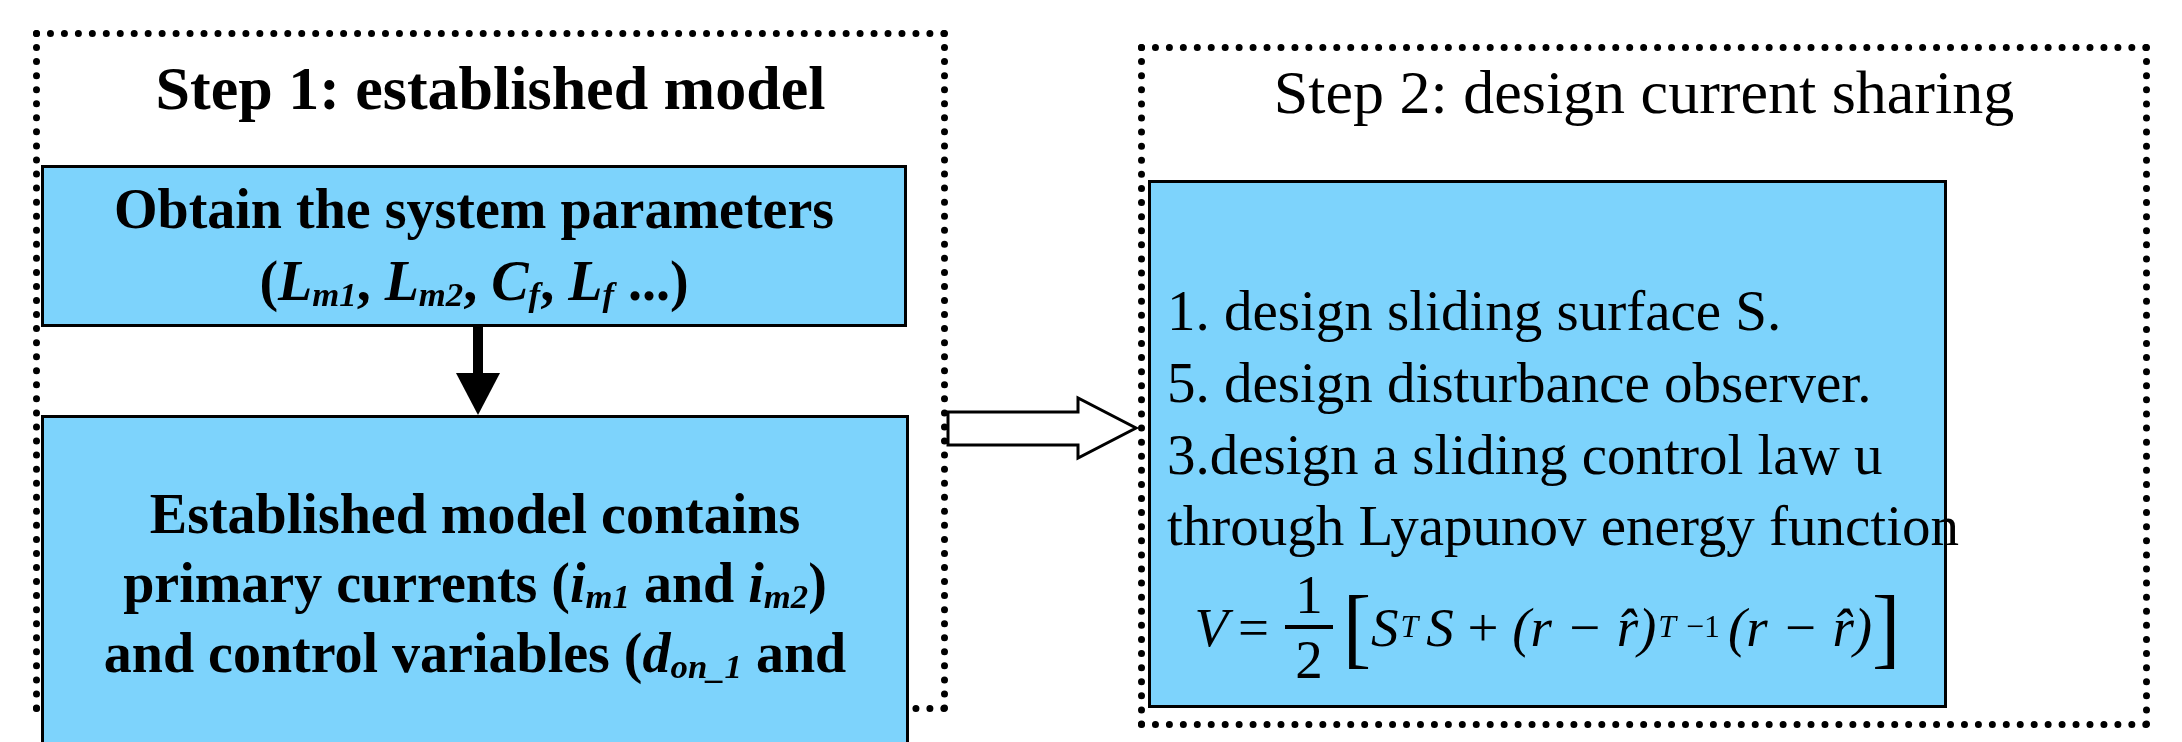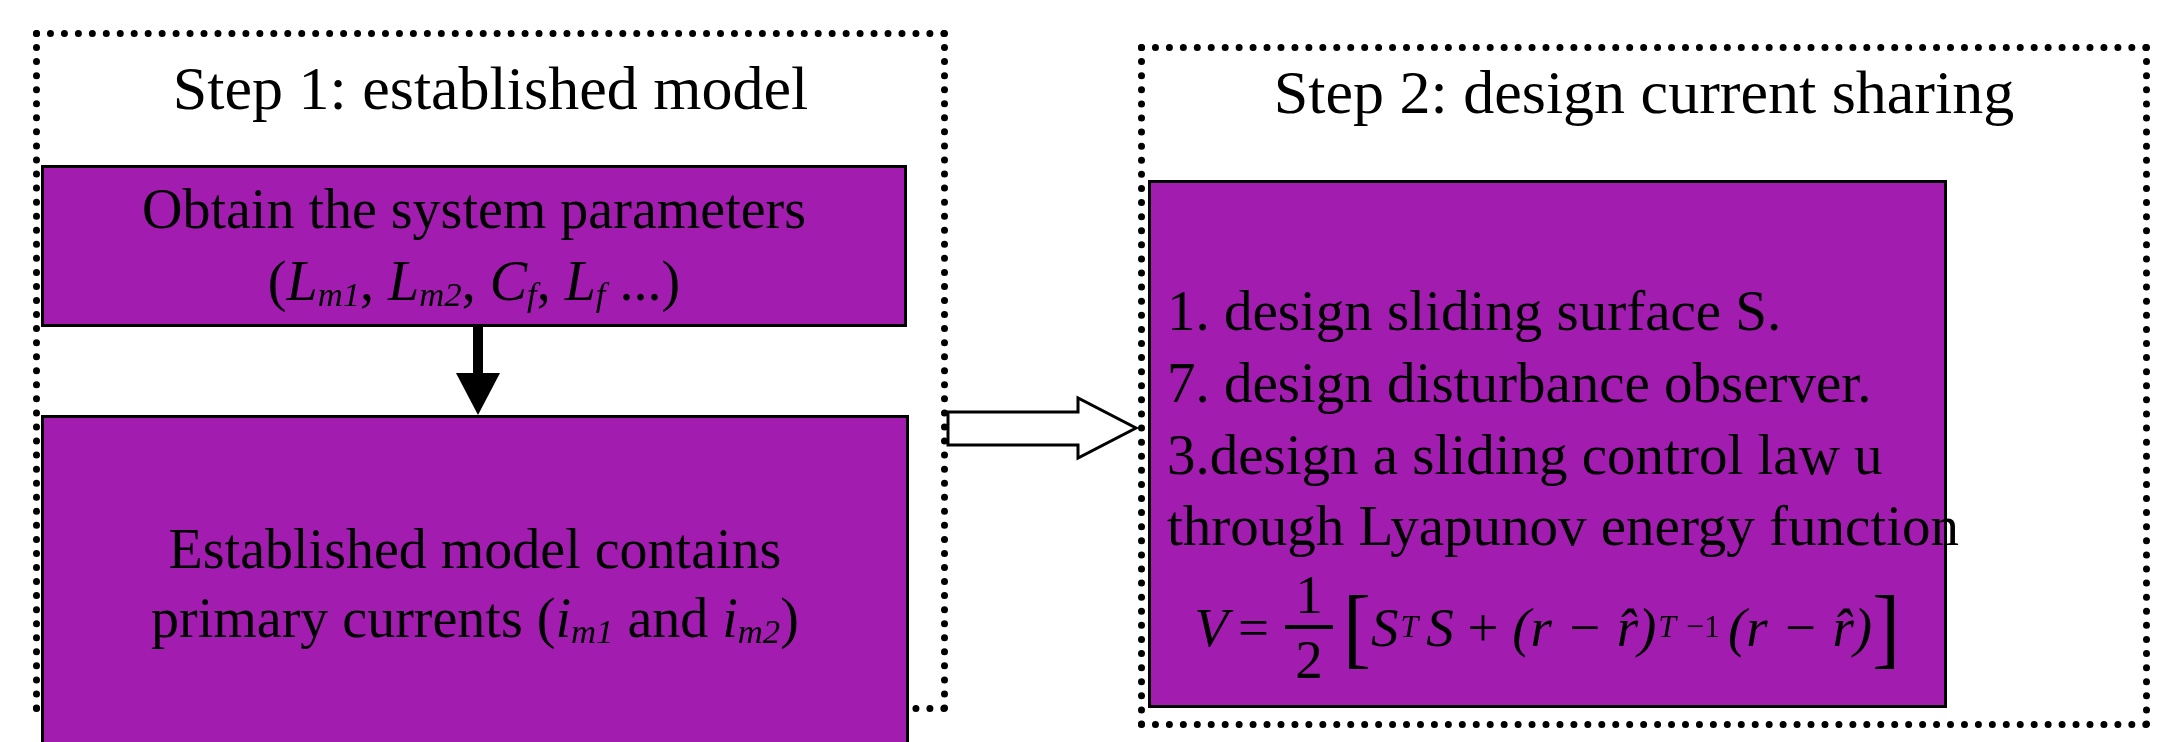--- a/index.html
+++ b/index.html
@@ -11,39 +11,39 @@
     color: #000000;
     font-family: "Liberation Serif", "DejaVu Serif", serif;
     overflow: hidden;
   }
   .outer-box {
     position: absolute;
     border: 7px dotted #000000;
     box-sizing: border-box;
     background: #ffffff;
   }
-  #step1-panel { left: 33px;  top: 30px; width: 915px;  height: 682px; }
+  #step1-panel { left: 33px;  top: 30px; width: 915px;  height: 682px; font-weight: bold; }
   #step2-panel { left: 1138px; top: 44px; width: 1012px; height: 684px; }
 
   .panel-title {
     position: absolute;
     left: 0; right: 0;
     text-align: center;
     font-size: 62px;
     line-height: 1.16;
     white-space: nowrap;
   }
   #step1-title { top: 16px; }
   #step2-title { top: 6px; white-space: normal; }
 
   .inner-box {
     position: absolute;
     border: 3px solid #000000;
     box-sizing: border-box;
-    background: #a21caf;
+    background: #7dd3fc;
   }
   .center-text {
     display: flex;
     flex-direction: column;
     justify-content: center;
     align-items: center;
     text-align: center;
   }
   #params-box { left: 1px; top: 128px; width: 866px; height: 162px; font-size: 56px; line-height: 1.28; }
   #model-box  { left: 1px; top: 378px; width: 868px; height: 338px; font-size: 56px; line-height: 1.24; }
@@ -133,38 +133,41 @@
         <rect x="19" y="0" width="10" height="50" fill="#000000"></rect>
         <polygon points="2,46 46,46 24,88" fill="#000000"></polygon>
       </svg>
     </div>
 
     <div class="inner-box center-text" id="model-box">
       <div>Established model contains</div>
       <div>
         <span>primary currents (</span><span class="var">i</span><span class="vsub">m1</span><span> and </span><span class="var">i</span><span class="vsub">m2</span><span>)</span>
       </div>
+      <div>
+        <span>and control variables (</span><span class="var">d</span><span class="vsub">on_1</span><span> and</span>
+      </div>
     </div>
   </div>
 
   <div class="right-arrow-wrap">
     <svg width="194" height="68" viewBox="0 0 194 68" xmlns="http://www.w3.org/2000/svg">
       <polygon points="2,18 132,18 132,4 190,34 132,64 132,51 2,51" fill="#ffffff" stroke="#000000" stroke-width="3" stroke-linejoin="miter"></polygon>
     </svg>
   </div>
 
   <div class="outer-box" id="step2-panel">
     <div class="panel-title" id="step2-title">
       <div>Step 2: design current sharing</div>
     </div>
 
     <div class="inner-box" id="design-box">
       <div class="items-block">
         <div>1. design sliding surface S.</div>
-        <div>7. design disturbance observer.</div>
+        <div>5. design disturbance observer.</div>
         <div>3.design a sliding control law u</div>
         <div>through Lyapunov energy function</div>
       </div>
 
       <div class="formula">
         <span class="var piece">V</span>
         <span class="eq piece">=</span>
         <span class="frac">
           <span class="num">1</span>
           <span class="den">2</span>

